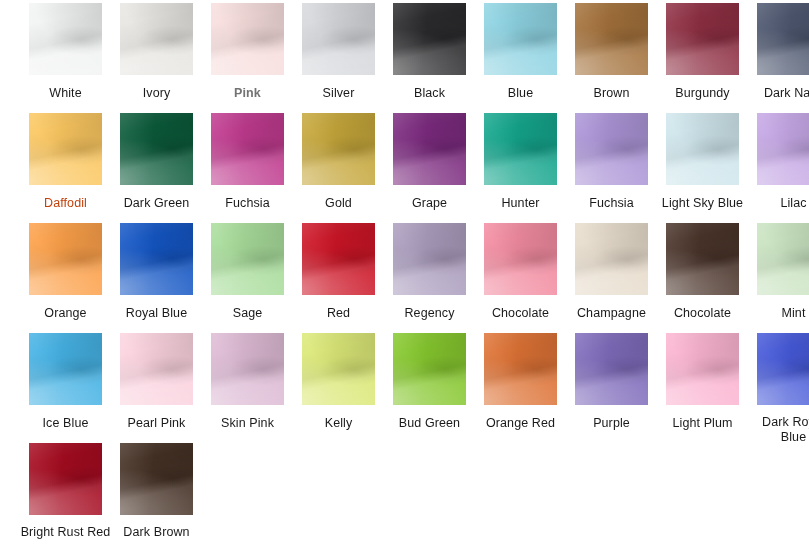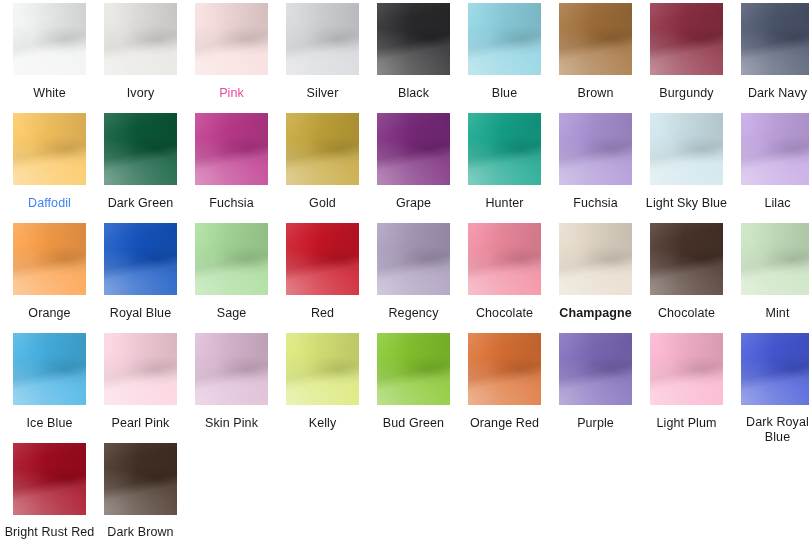--- a/index.html
+++ b/index.html
@@ -18,21 +18,21 @@
 
   #swatch-grid {
     position: relative;
     width: 807px;
     height: 551px;
     display: grid;
     grid-template-columns: repeat(9, 91px);
     grid-auto-rows: 110px;
     column-gap: 0px;
     row-gap: 0px;
-    padding: 3px 0 0 4px;
+    padding: 3px 0 0 20px;
     box-sizing: border-box;
   }
 
   .swatch-cell {
     width: 91px;
     height: 110px;
     box-sizing: border-box;
     display: flex;
     flex-direction: column;
     align-items: center;
@@ -92,21 +92,21 @@
     <div class="swatch-cell">
       <div class="swatch-chip" style="background-color: rgb(242, 244, 243);"></div>
       <div class="swatch-label" style="color: rgb(26, 26, 26);">White</div>
     </div>
     <div class="swatch-cell">
       <div class="swatch-chip" style="background-color: rgb(231, 230, 226);"></div>
       <div class="swatch-label" style="color: rgb(26, 26, 26);">Ivory</div>
     </div>
     <div class="swatch-cell">
       <div class="swatch-chip" style="background-color: rgb(247, 222, 221);"></div>
-      <div class="swatch-label" style="color: #ec4899;">Pink</div>
+      <div class="swatch-label" style="color: #737373; font-weight: bold;">Pink</div>
     </div>
     <div class="swatch-cell">
       <div class="swatch-chip" style="background-color: rgb(214, 216, 220);"></div>
       <div class="swatch-label" style="color: rgb(26, 26, 26);">Silver</div>
     </div>
     <div class="swatch-cell">
       <div class="swatch-chip" style="background-color: rgb(43, 43, 45);"></div>
       <div class="swatch-label" style="color: rgb(26, 26, 26);">Black</div>
     </div>
     <div class="swatch-cell">
@@ -120,21 +120,21 @@
     <div class="swatch-cell">
       <div class="swatch-chip" style="background-color: rgb(142, 47, 67);"></div>
       <div class="swatch-label" style="color: rgb(26, 26, 26);">Burgundy</div>
     </div>
     <div class="swatch-cell">
       <div class="swatch-chip" style="background-color: rgb(76, 86, 110);"></div>
       <div class="swatch-label" style="color: rgb(26, 26, 26);">Dark Navy</div>
     </div>
     <div class="swatch-cell">
       <div class="swatch-chip" style="background-color: rgb(251, 199, 96);"></div>
-      <div class="swatch-label" style="color: #3b82f6;">Daffodil</div>
+      <div class="swatch-label" style="color: #c2410c;">Daffodil</div>
     </div>
     <div class="swatch-cell">
       <div class="swatch-chip" style="background-color: rgb(11, 90, 58);"></div>
       <div class="swatch-label" style="color: rgb(26, 26, 26);">Dark Green</div>
     </div>
     <div class="swatch-cell">
       <div class="swatch-chip" style="background-color: rgb(191, 58, 142);"></div>
       <div class="swatch-label" style="color: rgb(26, 26, 26);">Fuchsia</div>
     </div>
     <div class="swatch-cell">
@@ -180,21 +180,21 @@
     <div class="swatch-cell">
       <div class="swatch-chip" style="background-color: rgb(170, 156, 189);"></div>
       <div class="swatch-label" style="color: rgb(26, 26, 26);">Regency</div>
     </div>
     <div class="swatch-cell">
       <div class="swatch-chip" style="background-color: rgb(242, 139, 160);"></div>
       <div class="swatch-label" style="color: rgb(26, 26, 26);">Chocolate</div>
     </div>
     <div class="swatch-cell">
       <div class="swatch-chip" style="background-color: rgb(231, 220, 204);"></div>
-      <div class="swatch-label" style="color: rgb(26, 26, 26); font-weight: bold;">Champagne</div>
+      <div class="swatch-label" style="color: rgb(26, 26, 26);">Champagne</div>
     </div>
     <div class="swatch-cell">
       <div class="swatch-chip" style="background-color: rgb(74, 52, 42);"></div>
       <div class="swatch-label" style="color: rgb(26, 26, 26);">Chocolate</div>
     </div>
     <div class="swatch-cell">
       <div class="swatch-chip" style="background-color: rgb(201, 227, 192);"></div>
       <div class="swatch-label" style="color: rgb(26, 26, 26);">Mint</div>
     </div>
     <div class="swatch-cell">

